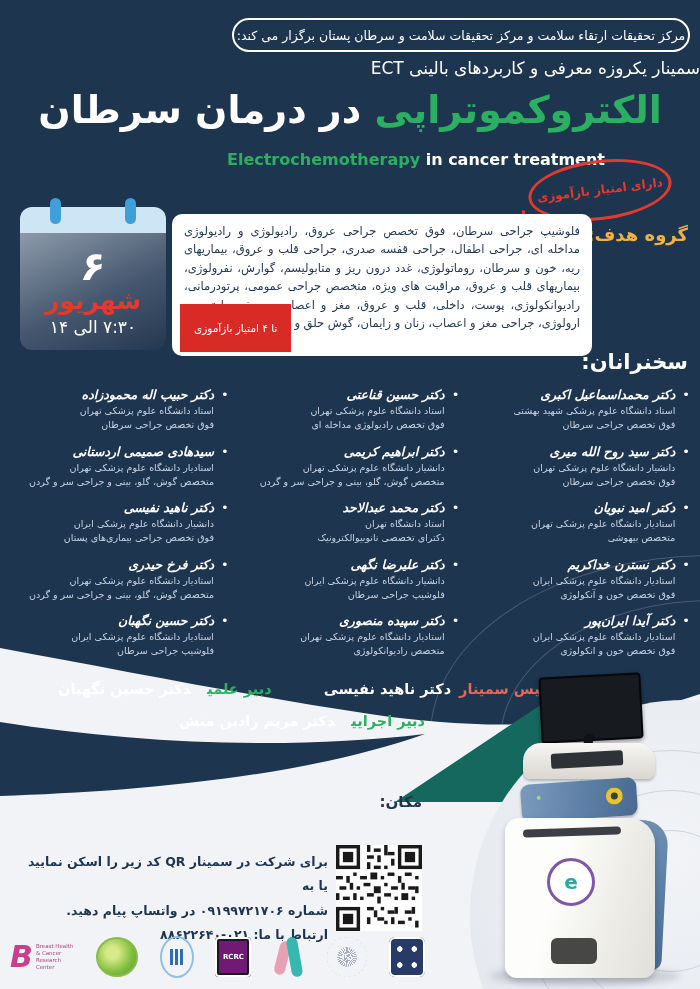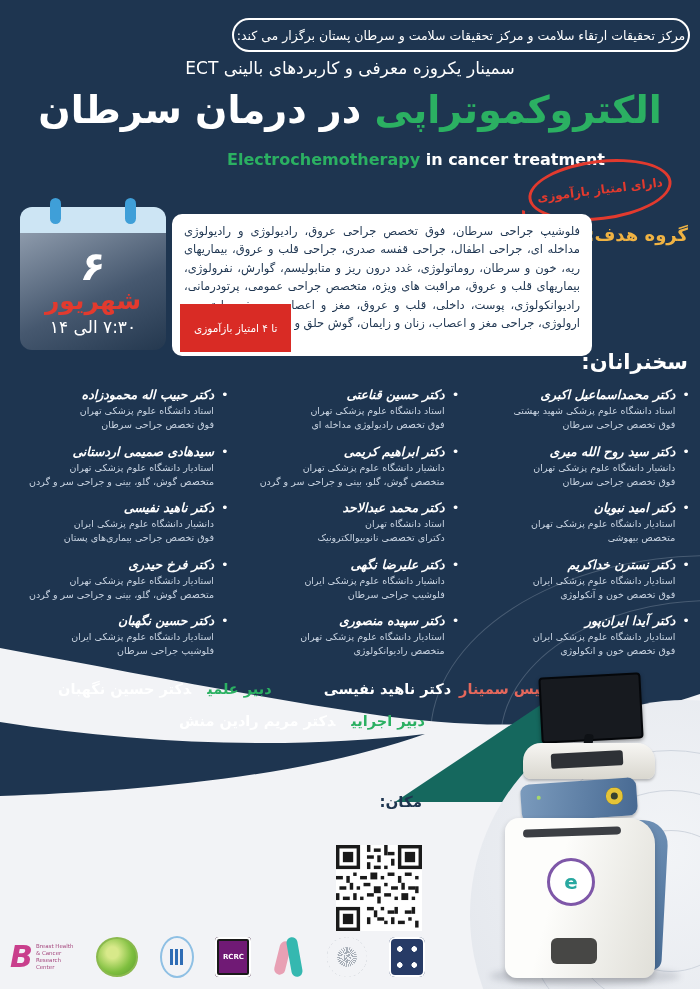--- a/index.html
+++ b/index.html
@@ -6,21 +6,21 @@
   .poster{position:relative;width:700px;height:989px;overflow:hidden;
     background:#1e3550;font-family:"DejaVu Sans",sans-serif;margin:0 auto;}
   .rtl{direction:rtl;}
   .green{color:#2bb062;}
   .white{color:#ffffff;}
 
   
   .org-pill{position:absolute;top:18px;left:232px;right:10px;height:30px;
     border:2px solid #fff;border-radius:17px;color:#fff;font-size:12.5px;
     display:flex;align-items:center;justify-content:center;direction:rtl;z-index:2;}
-  .seminar-line{position:absolute;top:58px;left:0;right:0;text-align:center;
+  .seminar-line{position:absolute;top:58px;left:0;right:0;
     color:#fff;font-size:17px;direction:rtl;z-index:2;}
   .main-title{position:absolute;top:88px;left:0;right:0;text-align:center;
     font-size:38px;font-weight:bold;direction:rtl;color:#fff;z-index:2;letter-spacing:-1px;}
   .en-title{position:absolute;top:150px;left:0;right:95px;text-align:right;
     font-size:16px;font-weight:bold;color:#fff;z-index:2;}
   .stamp{position:absolute;top:160px;left:528px;width:138px;height:54px;
     border:3.5px solid #e23a2e;border-radius:50%;color:#e23a2e;font-size:12px;
     font-weight:bold;display:flex;align-items:center;justify-content:center;
     transform:rotate(-7deg);direction:rtl;z-index:2;}
   .stamp::after{content:"";position:absolute;left:-14px;bottom:-4px;width:24px;height:14px;
@@ -357,20 +357,25 @@
     <div class="dv dev-body"></div>
     <div class="dv dev-slot"></div>
     <div class="dv dev-logo">e</div>
     <div class="dv dev-foot"></div>
   </div>
 
   <div class="location">
     <div class="location-label">مکان:</div>
   </div>
 
+  <div class="qr-text">
+    <div>برای شرکت در سمینار QR کد زیر را اسکن نمایید یا به</div>
+    <div>شماره ۰۹۱۹۹۷۲۱۷۰۶ در واتساپ پیام دهید.</div>
+    <div>ارتباط با ما: ۰۲۱-۸۸۶۲۲۶۴۰</div>
+  </div>
 
   <svg class="qr-code" viewBox="0 0 25 25" xmlns="http://www.w3.org/2000/svg">
     <rect x="0" y="0" width="25" height="25" fill="#ffffff"></rect>
     <g fill="#1a1a1a">
       <rect x="0" y="0" width="7" height="7"></rect>
         <rect x="18" y="0" width="7" height="7"></rect>
         <rect x="0" y="18" width="7" height="7"></rect>
       <rect x="1" y="1" width="5" height="5" fill="#ffffff"></rect>
         <rect x="19" y="1" width="5" height="5" fill="#ffffff"></rect>
         <rect x="1" y="19" width="5" height="5" fill="#ffffff"></rect>

